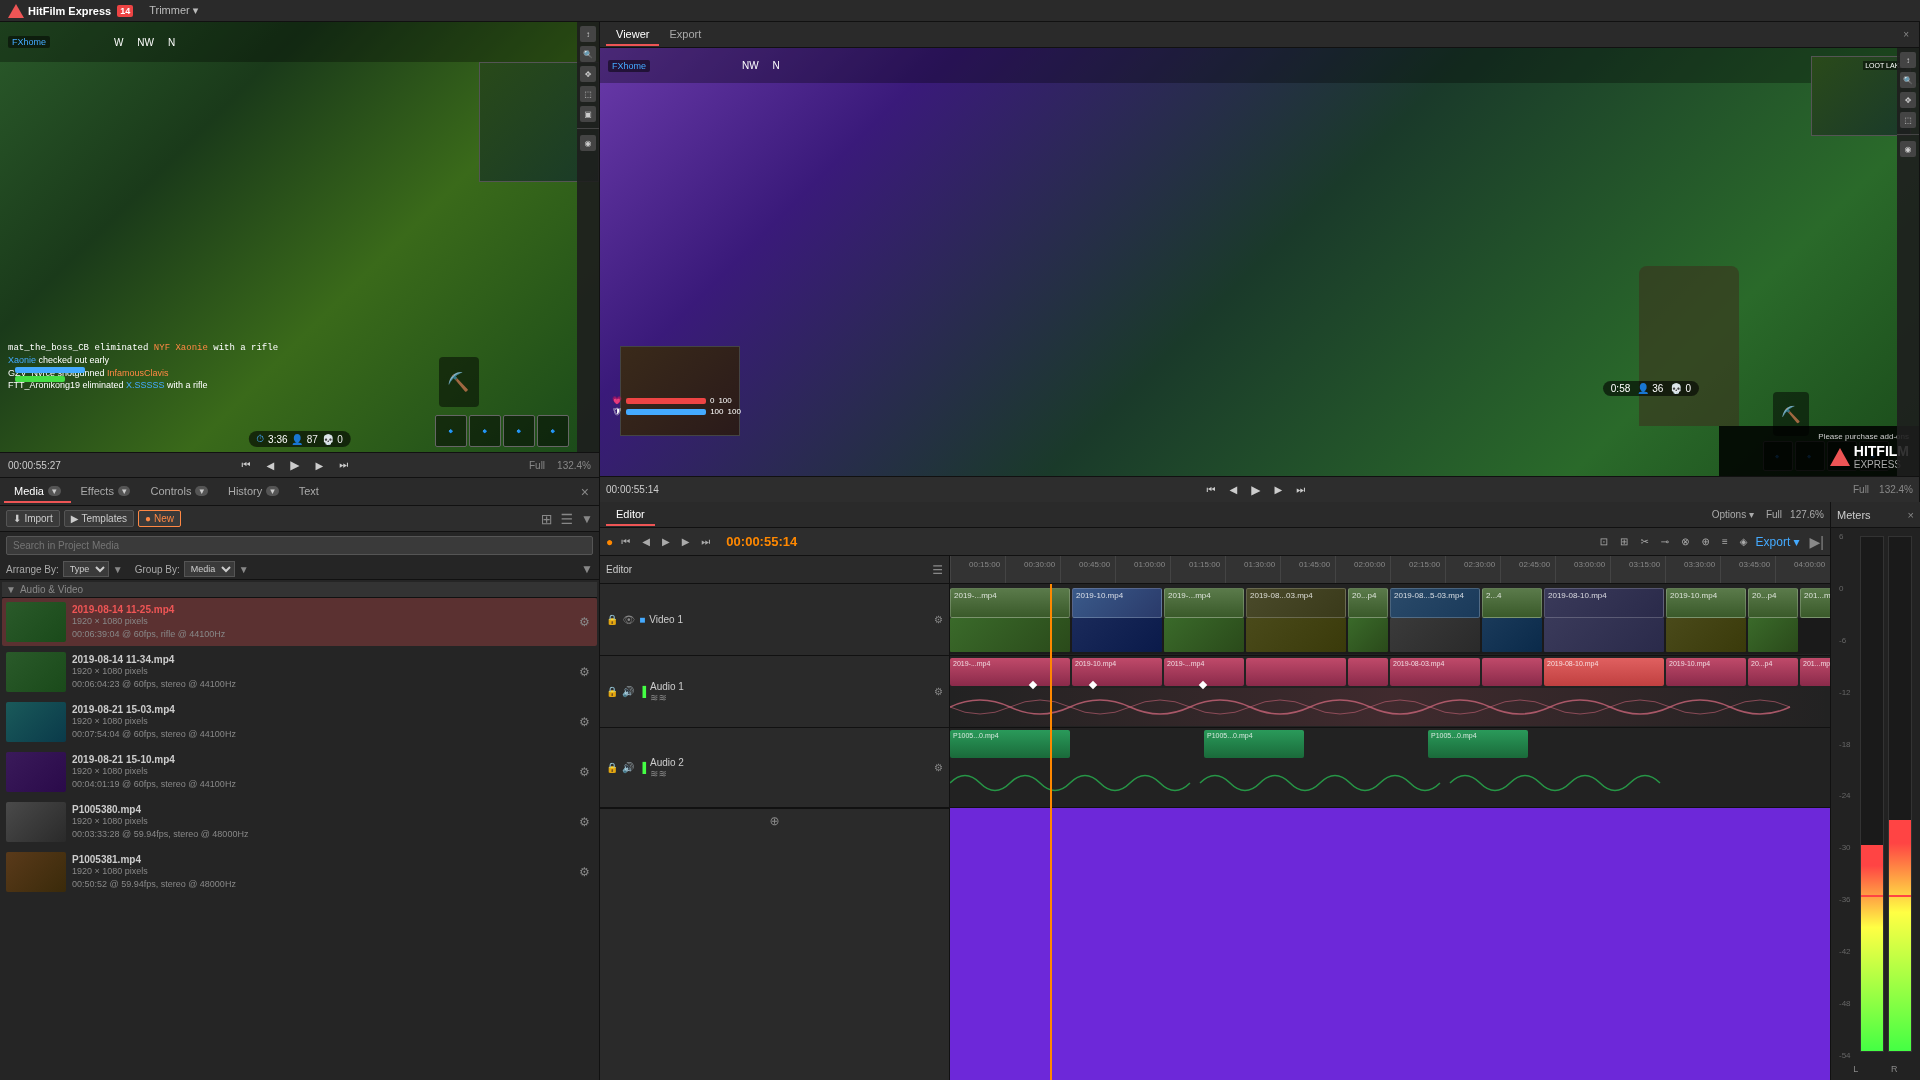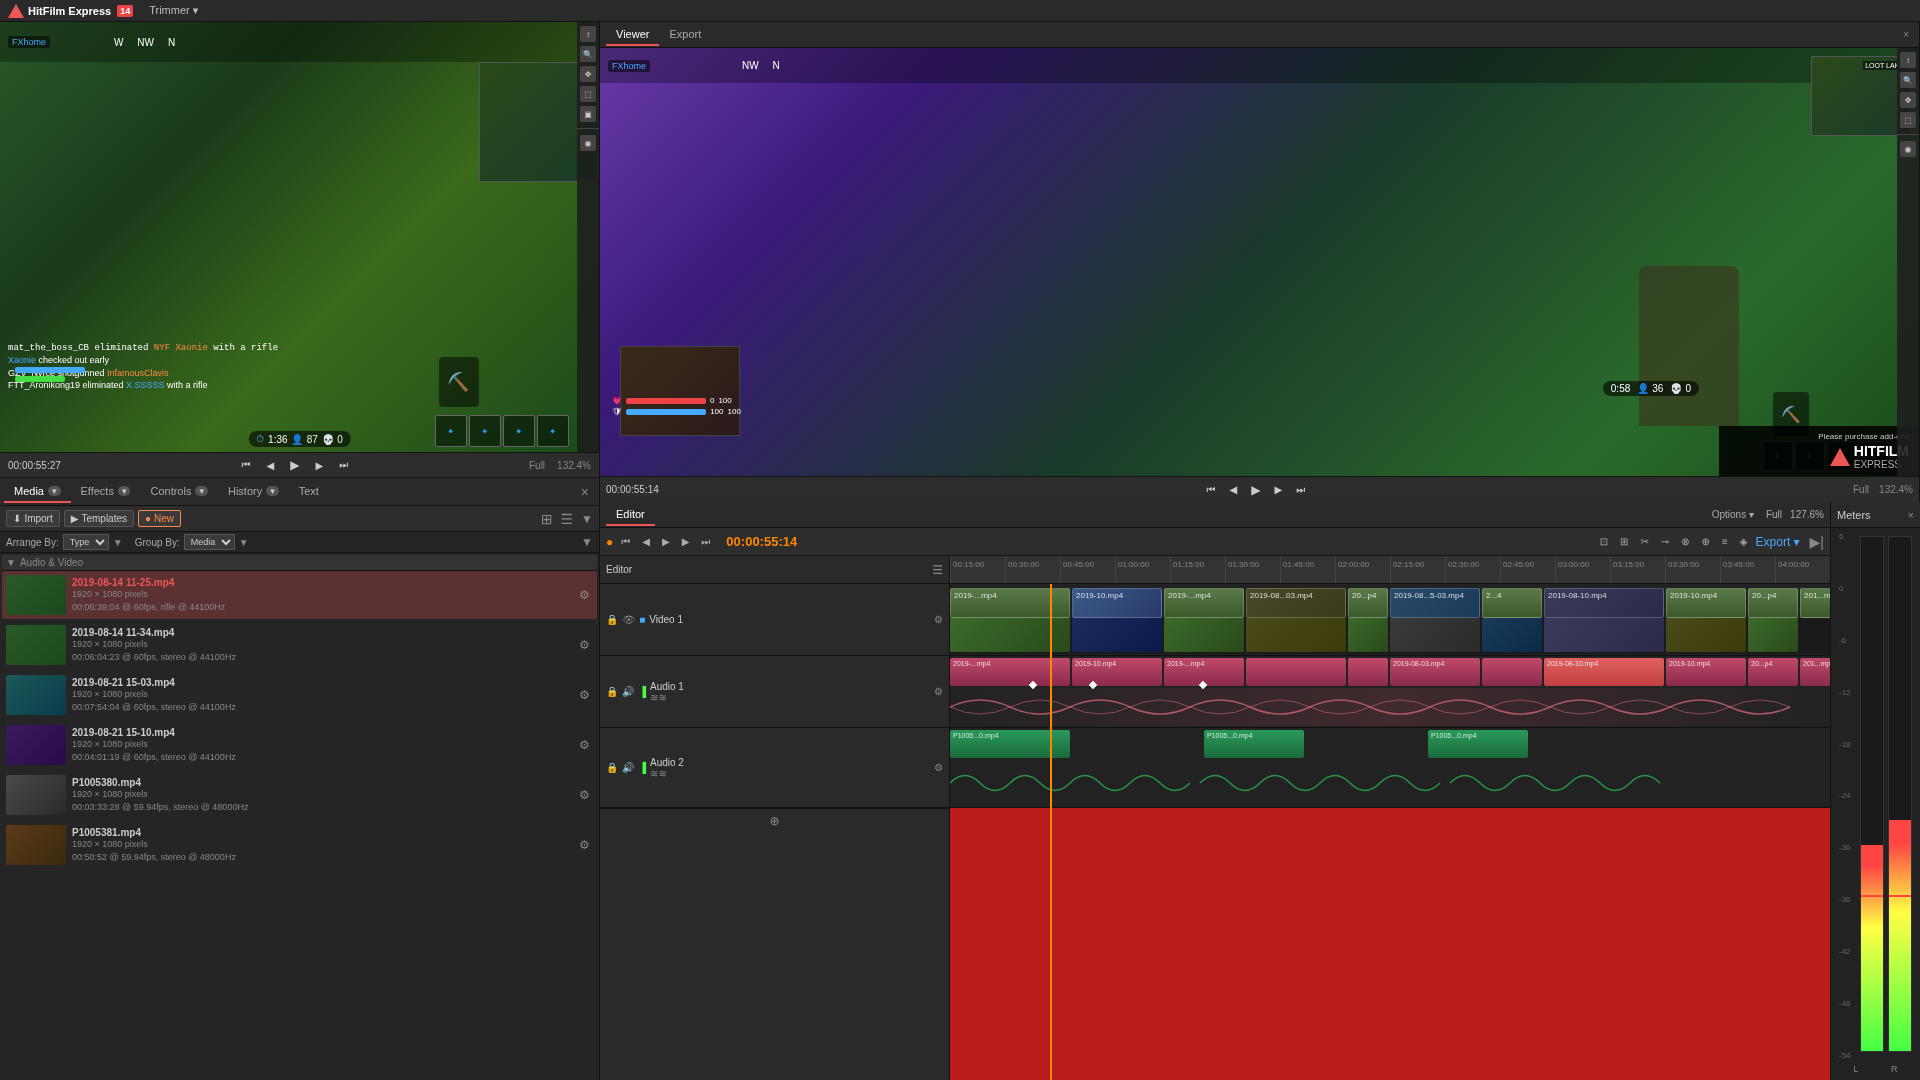--- a/index.html
+++ b/index.html
@@ -420,21 +420,21 @@
       align-items: center;
       padding: 0 6px;
       gap: 6px;
       font-size: 10px;
     }
 
     
     #editor-section {
       flex: 1;
       display: flex;
-      background: #b91c1c;
+      background: #6d28d9;
     }
 
     
     #editor-panel {
       flex: 1;
       display: flex;
       flex-direction: column;
     }
     .editor-tab-bar {
       height: 26px;
@@ -529,21 +529,21 @@
       width: 100%;
       height: 100%;
       position: relative;
     }
     .ruler-tick {
       flex-shrink: 0;
       font-size: 8px;
       color: #888;
       padding-top: 4px;
       border-left: 1px solid #444;
-      padding-left: 2px;
+      padding-left: 18px;
     }
 
     .timeline-tracks {
       flex: 1;
       position: relative;
       overflow: hidden;
     }
     .video-track {
       height: 72px;
       background: #222;
@@ -758,21 +758,21 @@
         </div>
 
         <div style="position:absolute;bottom:70px;left:15px;">
           <div style="background:#4af;height:6px;width:70px;border-radius:2px;margin-bottom:3px;"></div>
           <div style="background:#4d4;height:6px;width:50px;border-radius:2px;"></div>
         </div>
 
         <div style="position:absolute;bottom:5px;left:50%;transform:translateX(-50%);display:flex;align-items:center;gap:6px;">
           <div style="background:rgba(0,0,0,0.6);border-radius:12px;padding:2px 8px;font-size:10px;color:#fff;display:flex;align-items:center;gap:4px;">
             <span style="color:#4af;">⏱</span>
-            <span>1:36</span>
+            <span>3:36</span>
             <span style="color:#eee;">👤 87</span>
             <span style="color:#eee;">💀 0</span>
           </div>
         </div>
 
         <div style="position:absolute;bottom:5px;right:30px;display:flex;gap:2px;">
           <div class="inv-slot" style="background:rgba(0,0,0,0.5);border:1px solid #666;width:32px;height:32px;border-radius:2px;display:flex;align-items:center;justify-content:center;font-size:11px;">🔹</div>
           <div class="inv-slot" style="background:rgba(0,0,0,0.5);border:1px solid #666;width:32px;height:32px;border-radius:2px;display:flex;align-items:center;justify-content:center;font-size:11px;">🔹</div>
           <div class="inv-slot" style="background:rgba(0,0,0,0.5);border:1px solid #666;width:32px;height:32px;border-radius:2px;display:flex;align-items:center;justify-content:center;font-size:11px;">🔹</div>
           <div class="inv-slot" style="background:rgba(0,0,0,0.5);border:1px solid #666;width:32px;height:32px;border-radius:2px;display:flex;align-items:center;justify-content:center;font-size:11px;">🔹</div>
@@ -842,20 +842,21 @@
         <button class="media-btn orange">
           <span>●</span>
           <span>New</span>
         </button>
         <span style="flex:1"></span>
         <span class="icon-grid" style="font-size:14px;color:#888;">⊞</span>
         <span class="icon-grid" style="font-size:14px;color:#888;margin-left:4px;">☰</span>
         <span style="color:#888;font-size:12px;margin-left:4px;">▼</span>
       </div>
 
+      <input class="search-input" type="text" placeholder="Search in Project Media" style="">
 
       <div class="arrange-row">
         <span>Arrange By:</span>
         <select>
           <option>Type</option>
         </select>
         <span style="color:#888;">▼</span>
         <span style="margin-left:8px;">Group By:</span>
         <select>
           <option>Media</option>

